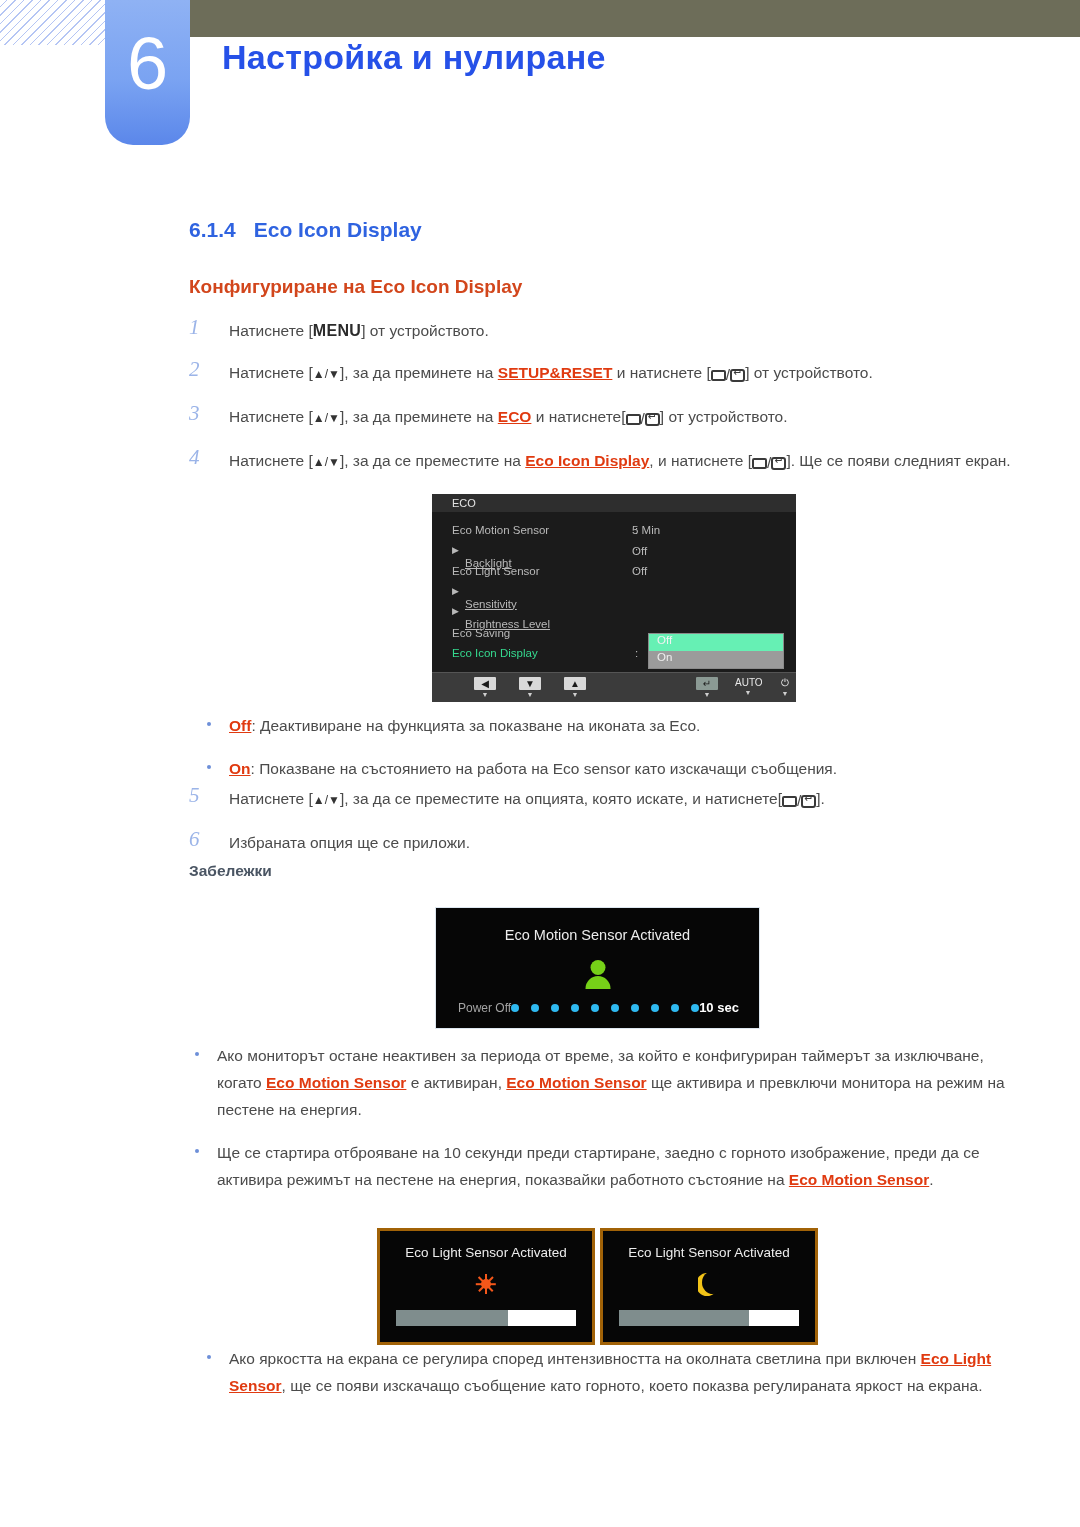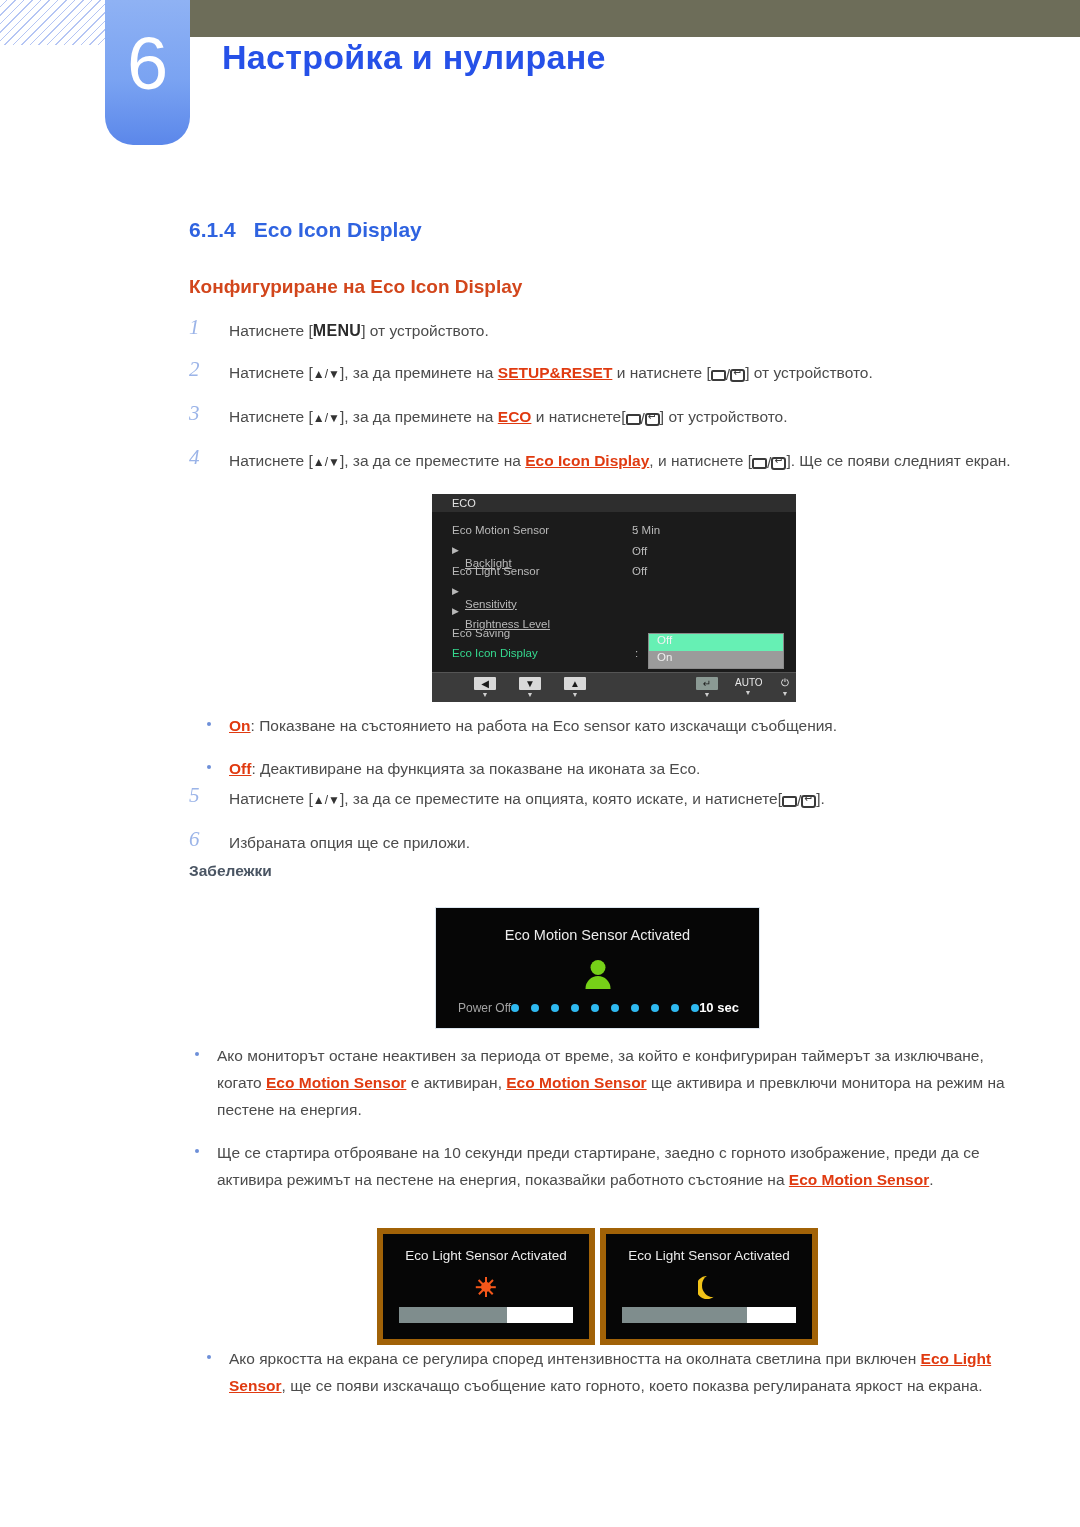--- a/index.html
+++ b/index.html
@@ -159,21 +159,21 @@
     position:absolute; left:0; bottom:13px; width:100%;
     display:flex; align-items:center; padding:0 22px;
   }
   .pwrrow .lbl { color:#a3a3a3; font-size:12px; white-space:nowrap; }
   .pwrrow .dots { flex:1; display:flex; justify-content:center; gap:12px; }
   .pwrrow .dot { width:8px; height:8px; border-radius:50%; background:#2fb9f0; }
   .pwrrow .sec { color:#ffffff; font-size:13px; font-weight:bold; white-space:nowrap; }
 
   .pop-light {
     position:absolute; top:1228px; width:218px; height:117px;
-    background:#060606; border:6px solid #a16207;
+    background:#060606; border:3px solid #a16207;
   }
   .pop-light.left { left:377px; }
   .pop-light.right { left:600px; }
   .pop-light .ttl {
     text-align:center; color:#ececec; font-size:13.5px; margin-top:14px;
   }
   .sun {
     position:absolute; left:50%; top:44px; transform:translateX(-50%);
     width:18px; height:18px;
   }
@@ -302,22 +302,22 @@
           <span class="tick">▼</span>
         </div>
         <div class="osd-btn" style="left: 340px;">
           <span class="txt">⏻</span>
           <span class="tick">▼</span>
         </div>
       </div>
   </div>
 
   <div class="blist" id="opt-bullets" style="left:189px; top:712px;">
+      <div class="bul"><span class="txt"><span class="kw-red">Off</span><span>: Деактивиране на функцията за показване на иконата за Eco.</span></span></div>
       <div class="bul"><span class="txt"><span class="kw-red">On</span><span>: Показване на състоянието на работа на Eco sensor като изскачащи съобщения.</span></span></div>
-      <div class="bul"><span class="txt"><span class="kw-red">Off</span><span>: Деактивиране на функцията за показване на иконата за Eco.</span></span></div>
     </div>
 
   <div class="steps" id="steps-2" style="top:786px;">
       <div class="step"><span class="sn">5</span><span class="txt"><span>Натиснете [</span><span class="updown">▲/▼</span><span>], за да се преместите на опцията, която искате, и натиснете[</span><span class="gkey"><span class="gbox"></span><span>/</span><span class="genter"></span></span><span>].</span></span></div>
       <div class="step"><span class="sn">6</span><span class="txt"><span>Избраната опция ще се приложи.</span></span></div>
     </div>
 
   <div class="notes-head">Забележки</div>
 
   <div class="pop-motion">

